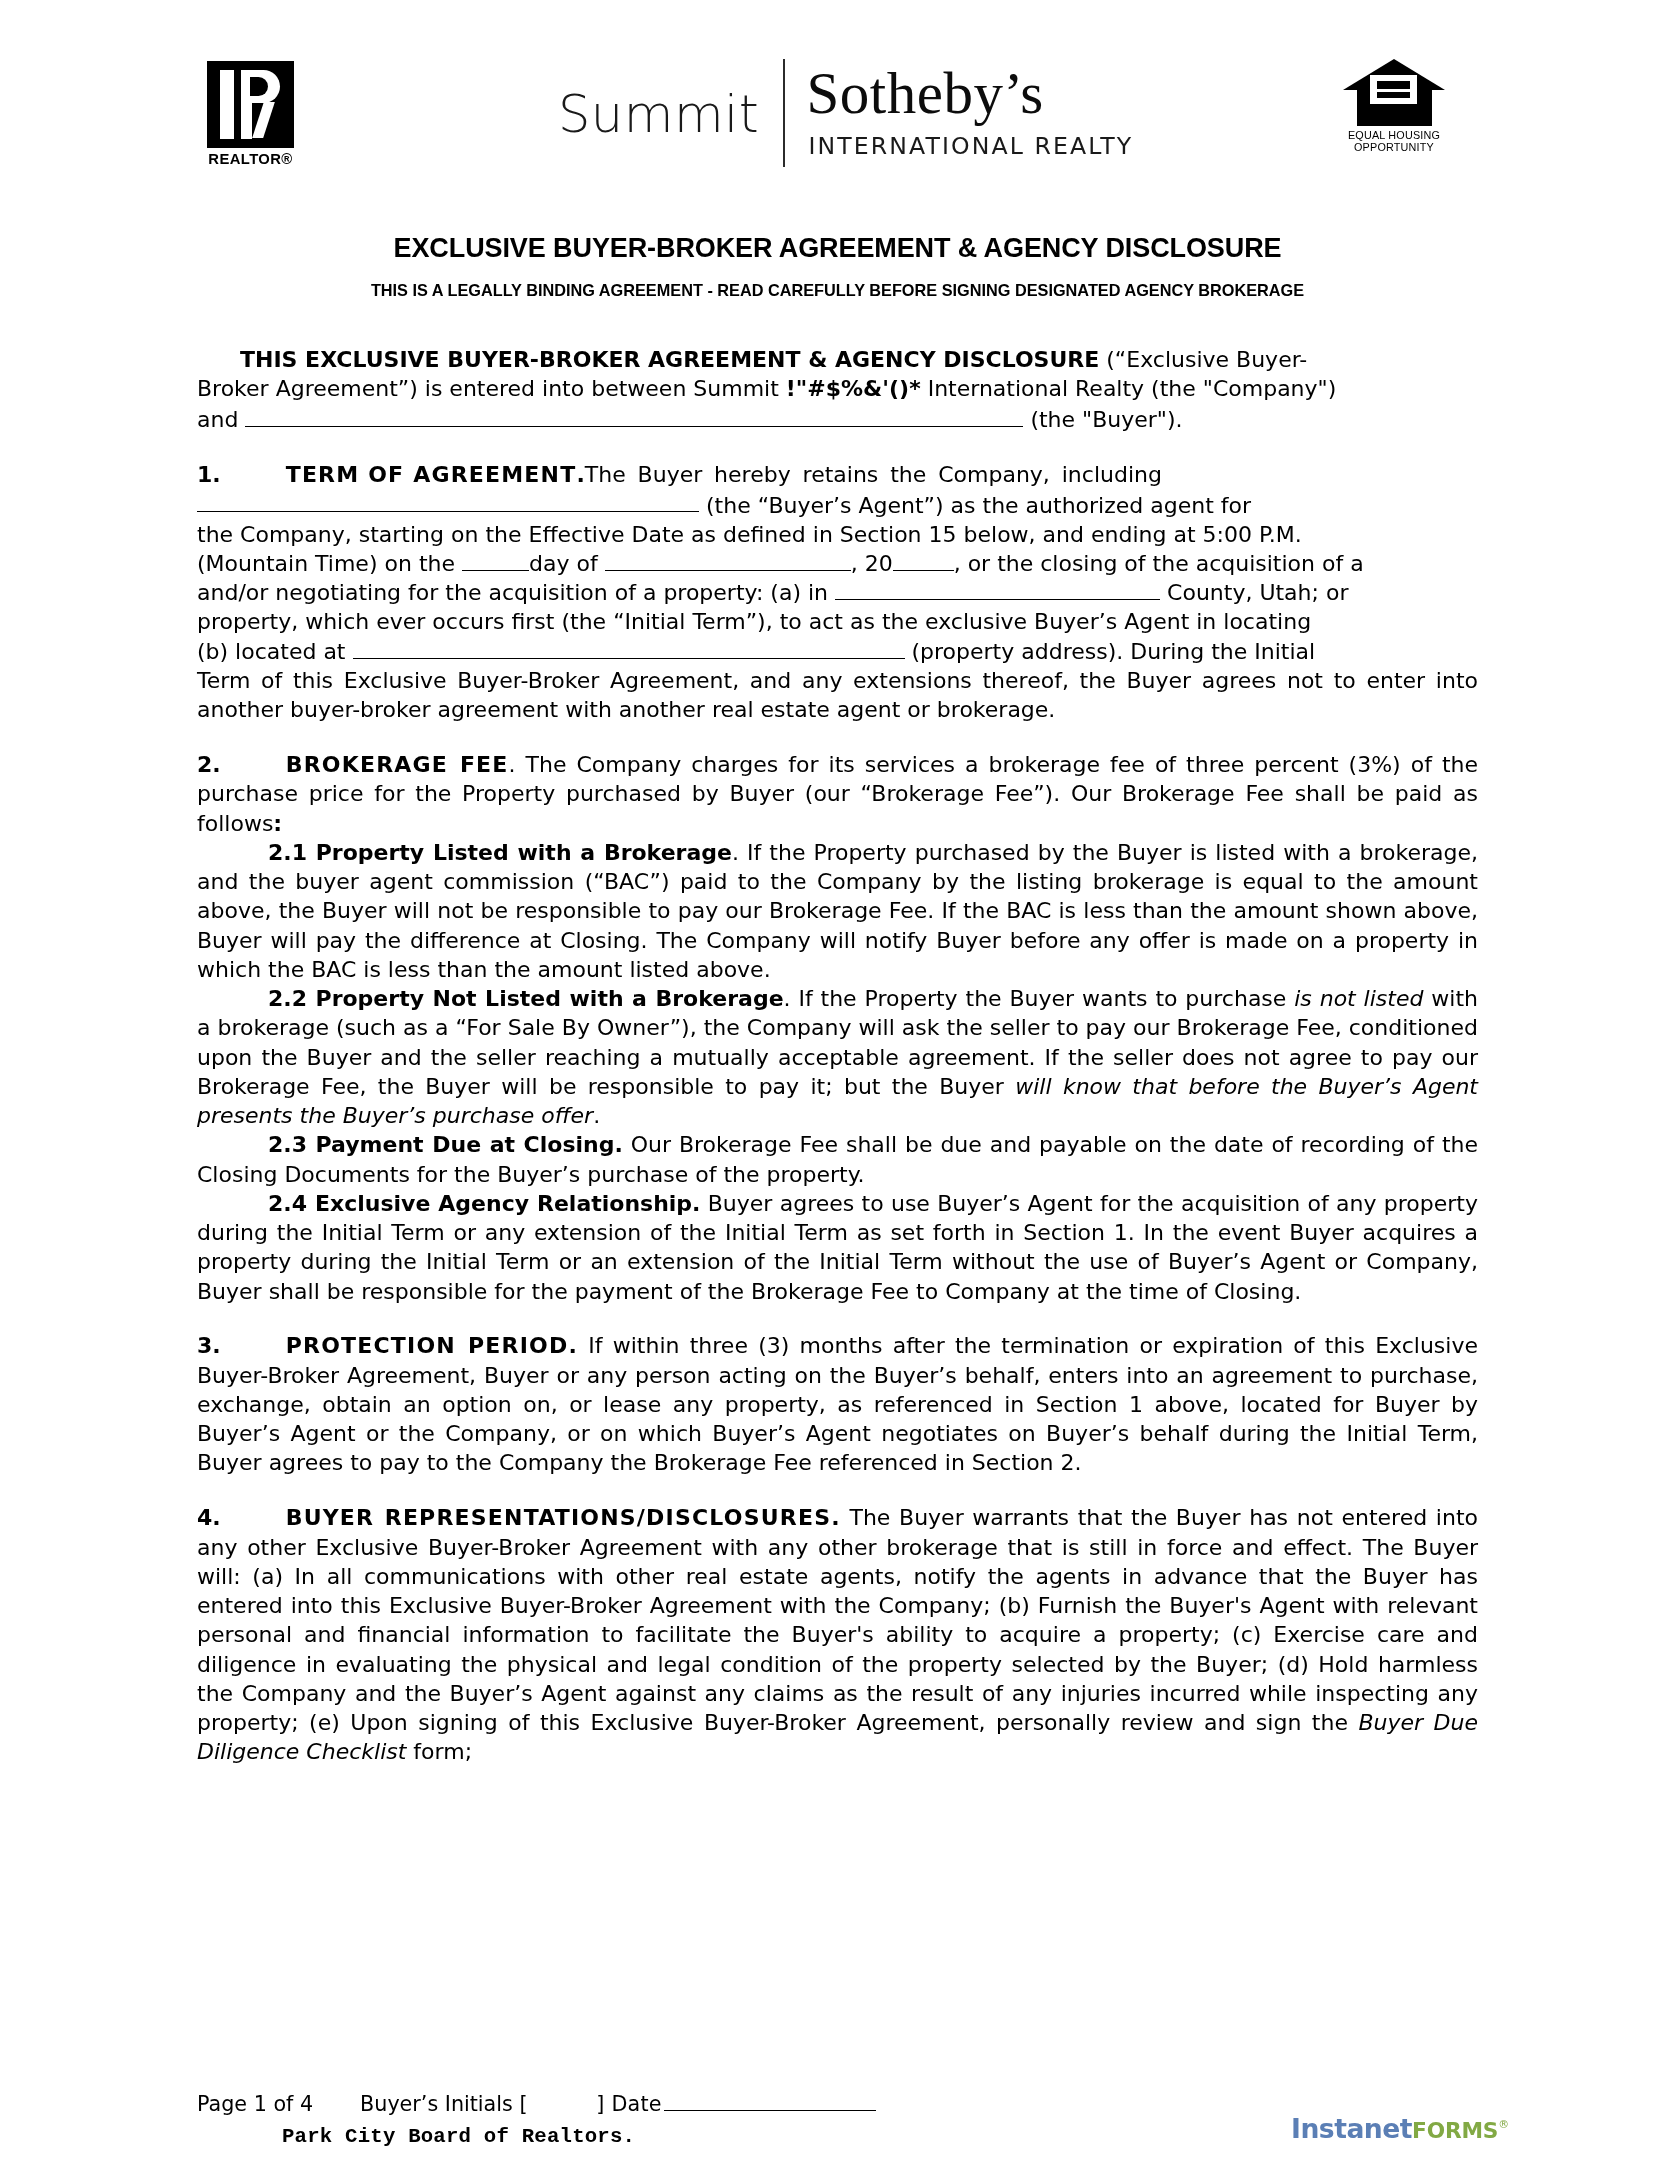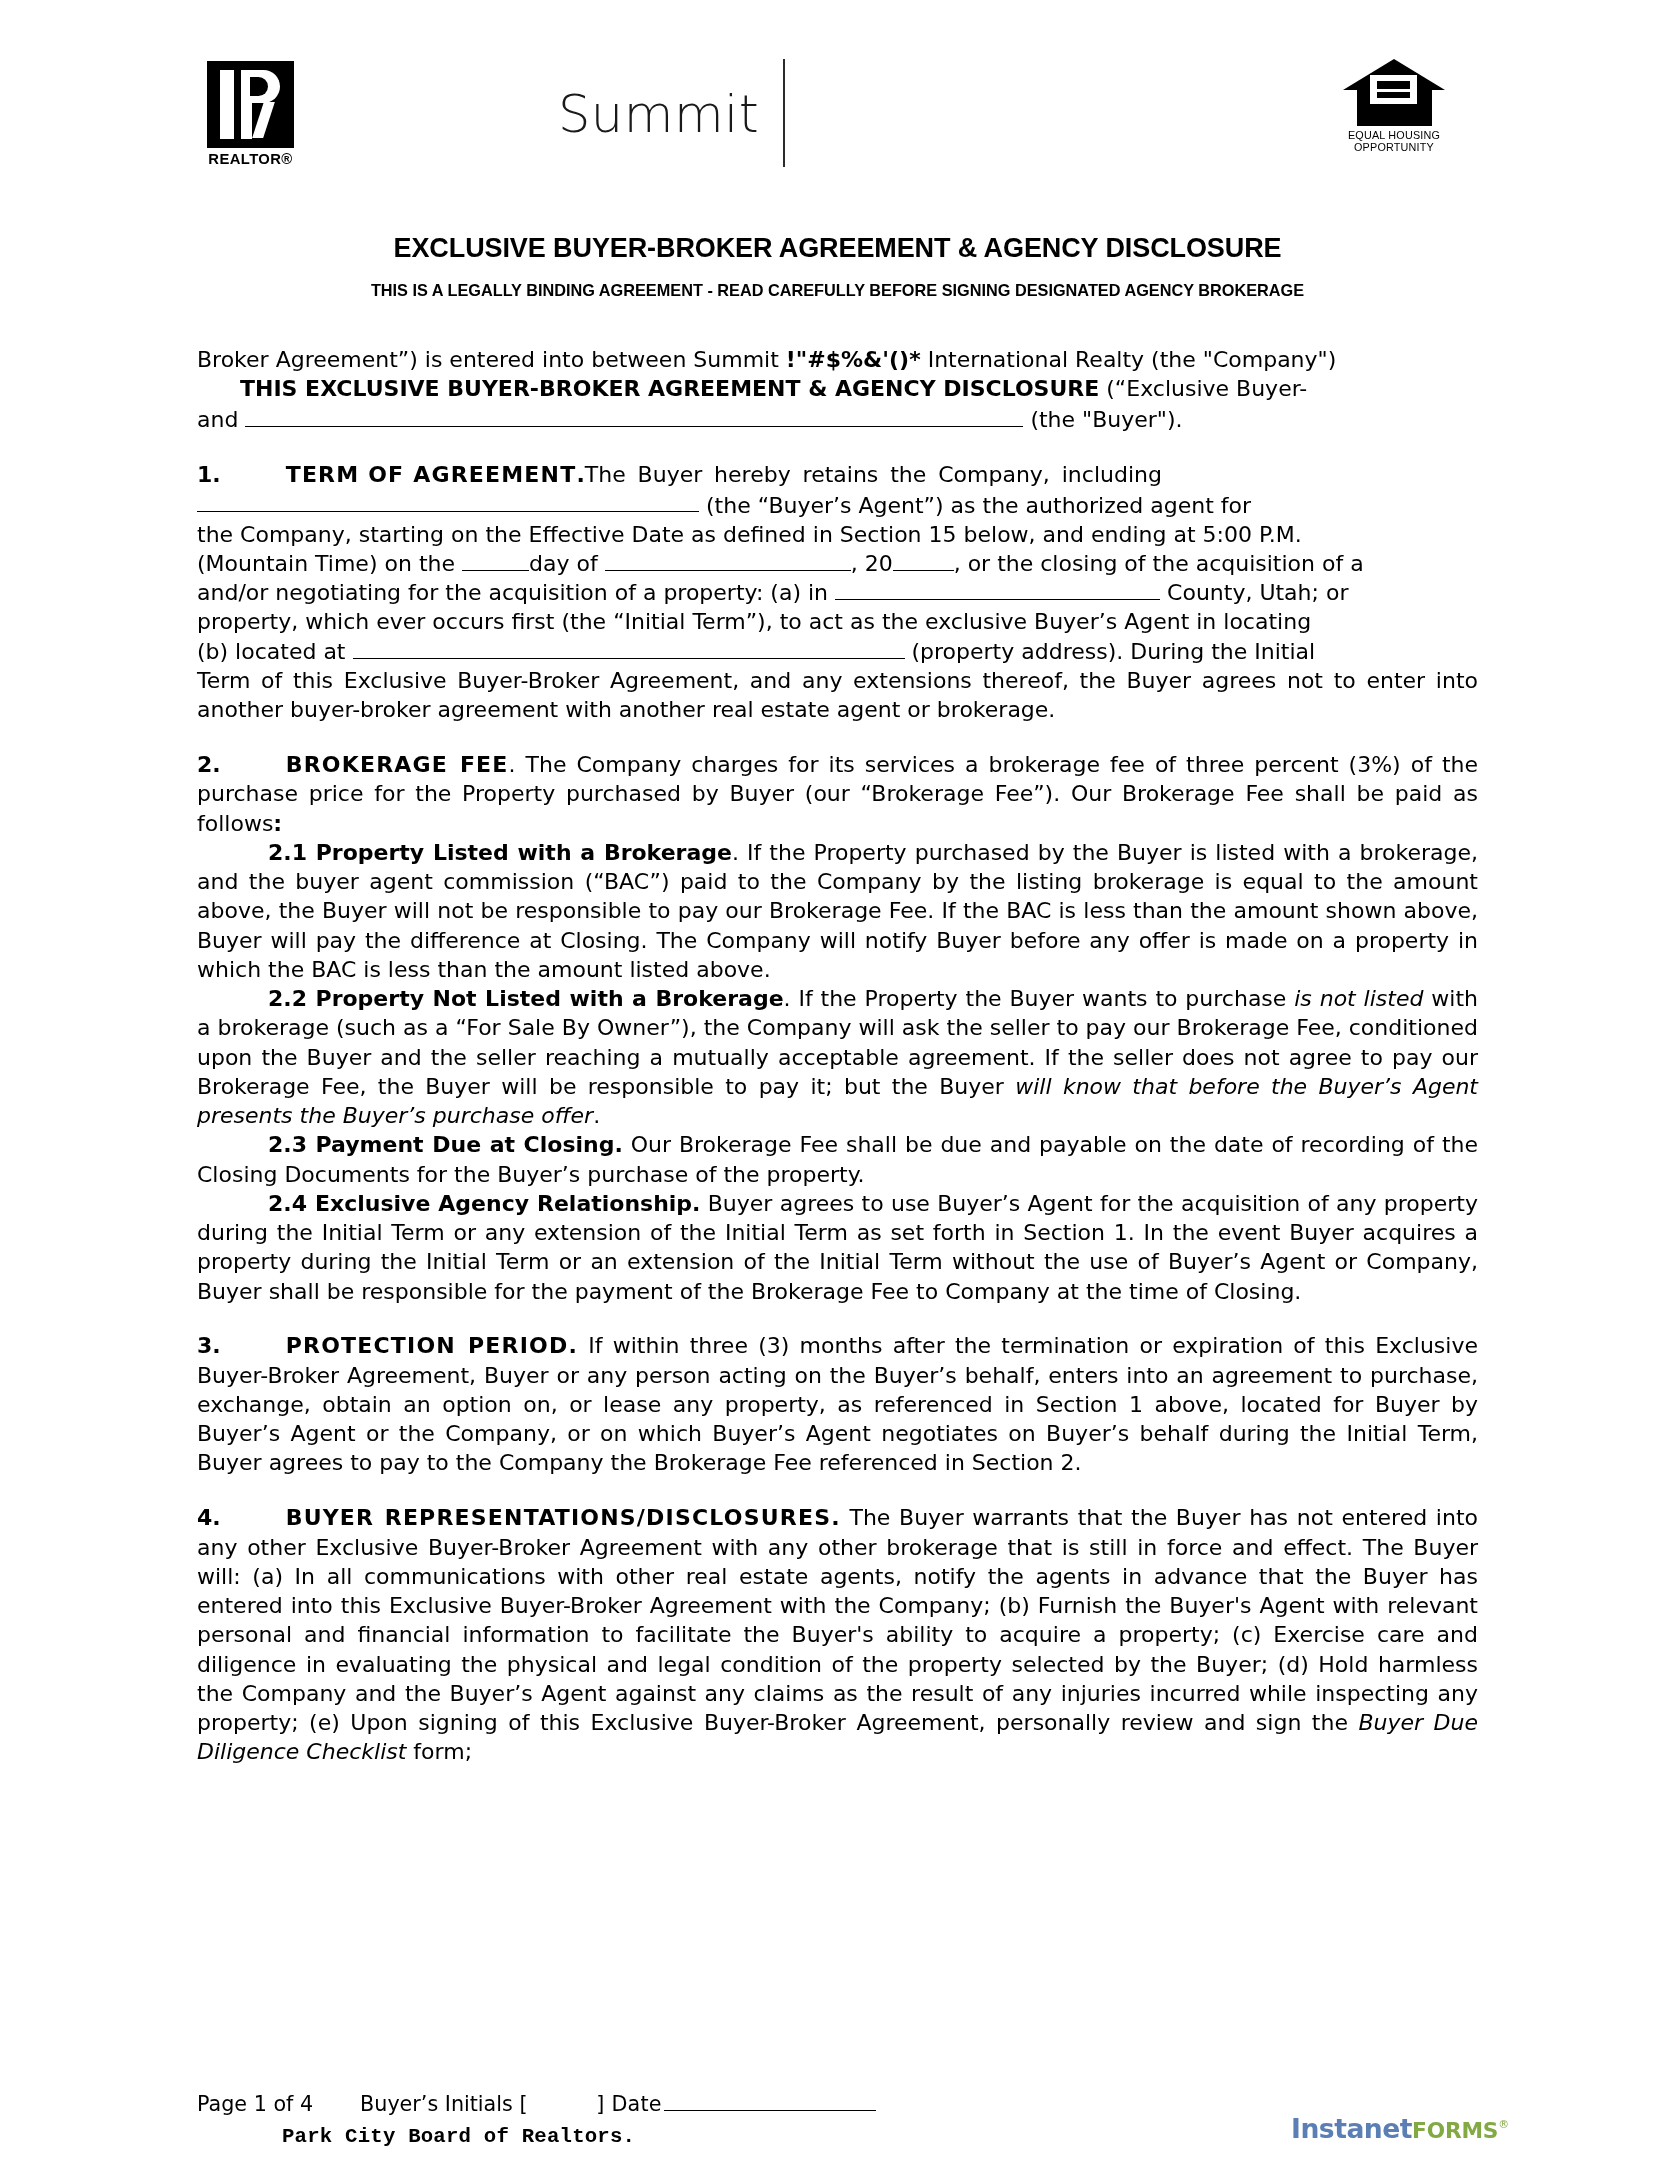--- a/index.html
+++ b/index.html
@@ -275,20 +275,24 @@
         <div class="rbowl"></div>
         <div class="rbowl-in"></div>
         <div class="rleg"></div>
       </div>
       <div class="realtor-word"><span>REALTOR</span><span>®</span></div>
     </div>
 
     <div class="logo-sothebys">
       <div class="sum-word">Summit</div>
       <div class="sep-rule"></div>
+      <div class="soth-block">
+        <div class="soth-word">Sotheby’s</div>
+        <div class="soth-sub">INTERNATIONAL REALTY</div>
+      </div>
     </div>
 
     <div class="logo-eho">
       <div class="eho-house">
         <div class="eho-roof"></div>
         <div class="eho-body"></div>
         <div class="eho-hole"></div>
         <div class="eho-inner"></div>
         <div class="eho-line"></div>
       </div>
@@ -297,23 +301,23 @@
         <div>OPPORTUNITY</div>
       </div>
     </div>
   </div>
 
   <h1 class="doc-title">EXCLUSIVE BUYER-BROKER AGREEMENT &amp; AGENCY DISCLOSURE</h1>
   <div class="doc-subtitle">THIS IS A LEGALLY BINDING AGREEMENT - READ CAREFULLY BEFORE SIGNING DESIGNATED AGENCY BROKERAGE</div>
 
   <div class="body-wrap">
 
+    <p class="para" style="text-indent:43px;"><span class="hd">THIS EXCLUSIVE BUYER-BROKER AGREEMENT &amp; AGENCY DISCLOSURE</span><span> (“Exclusive Buyer-</span></p>
+
     <p class="para tight"><span>Broker Agreement”) is entered into between Summit </span><span class="hd" style="font-family:'DejaVu Sans',sans-serif;">!"#$%&amp;'()*</span><span> International Realty (the "Company")</span></p>
-
-    <p class="para" style="text-indent:43px;"><span class="hd">THIS EXCLUSIVE BUYER-BROKER AGREEMENT &amp; AGENCY DISCLOSURE</span><span> (“Exclusive Buyer-</span></p>
 
     <p class="para tight"><span>and </span><span class="ul-line" style="width:778px;height:23.6px;"></span><span> (the "Buyer").</span></p>
 
     <p class="para gap"><span class="num">1.</span><span class="indent"></span><span class="hd-sp">TERM OF AGREEMENT</span><span class="hd">.</span><span style="word-spacing:4.9px;">The Buyer hereby retains the Company, including</span></p>
 
     <p class="para tight"><span class="ul-line" style="width:502px;height:23.6px;"></span><span> (the “Buyer’s Agent”) as the authorized agent for</span></p>
 
     <p class="para tight">the Company, starting on the Effective Date as defined in Section 15 below, and ending at 5:00 P.M.</p>
 
     <p class="para tight"><span>(Mountain Time) on the </span><span class="ul-line" style="width:67px;height:21.7px;"></span><span>day of </span><span class="ul-line" style="width:246px;height:21.7px;"></span><span>, 20</span><span class="ul-line" style="width:61px;height:21.7px;"></span><span>, or the closing of the acquisition of a</span></p>

